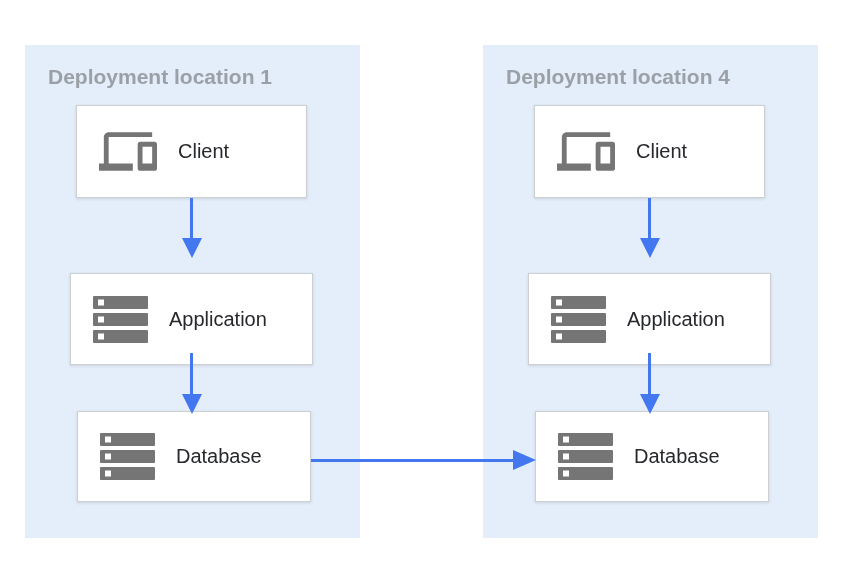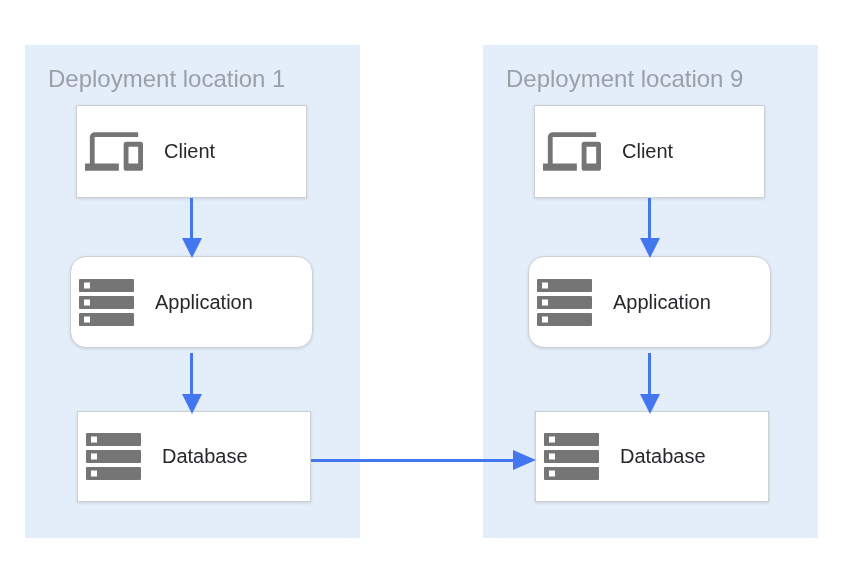--- a/index.html
+++ b/index.html
@@ -30,36 +30,36 @@
     width: 335px;
     height: 493px;
     background: var(--panel-background);
   }
   .panel-1 { left: 25px; }
   .panel-2 { left: 483px; }
   .panel-title {
     position: absolute;
     left: 23px;
     top: 20px;
-    font-size: 24px;
-    font-weight: 400;
+    font-size: 21px;
+    font-weight: 700;
     color: var(--title-gray);
     white-space: nowrap;
   }
   .node {
     position: absolute;
     background: var(--node-background);
     border: 1px solid var(--node-border);
     box-shadow: 0 1px 3px rgba(0,0,0,0.12);
     display: flex;
     align-items: center;
-    padding-left: 8px;
+    padding-left: 22px;
   }
   .node-client      { left: 51px; top: 60px;  width: 231px; height: 93px; }
-  .node-application { left: 45px; top: 211px; width: 243px; height: 92px; border-radius: 16px; }
+  .node-application { left: 45px; top: 228px; width: 243px; height: 92px; }
   .node-database    { left: 52px; top: 366px; width: 234px; height: 91px; }
   .node .icon {
     flex: 0 0 auto;
     display: flex;
     align-items: center;
     justify-content: center;
   }
   .icon-devices { width: 58px; }
   .icon-server  { width: 55px; }
   .node-label {
@@ -153,21 +153,21 @@
             <rect x="5" y="20.5" width="6" height="6"></rect>
             <rect x="5" y="37.5" width="6" height="6"></rect>
           </g>
         </svg>
       </span>
       <span class="node-label">Database</span>
     </div>
   </section>
 
   <section class="panel panel-2">
-    <h2 class="panel-title">Deployment location 9</h2>
+    <h2 class="panel-title">Deployment location 4</h2>
 
     <div class="node node-client">
       <span class="icon icon-devices">
         <svg width="58" height="39" viewBox="0 4 24 16" aria-hidden="true">
           <path fill="#757575" d="M4 6h18V4H4c-1.1 0-2 .9-2 2v11H0v3h14v-3H4V6zm19 2h-6c-.55 0-1 .45-1 1v10c0 .55.45 1 1 1h6c.55 0 1-.45 1-1V9c0-.55-.45-1-1-1zm-1 9h-4v-7h4v7z"></path>
         </svg>
       </span>
       <span class="node-label">Client</span>
     </div>
 

